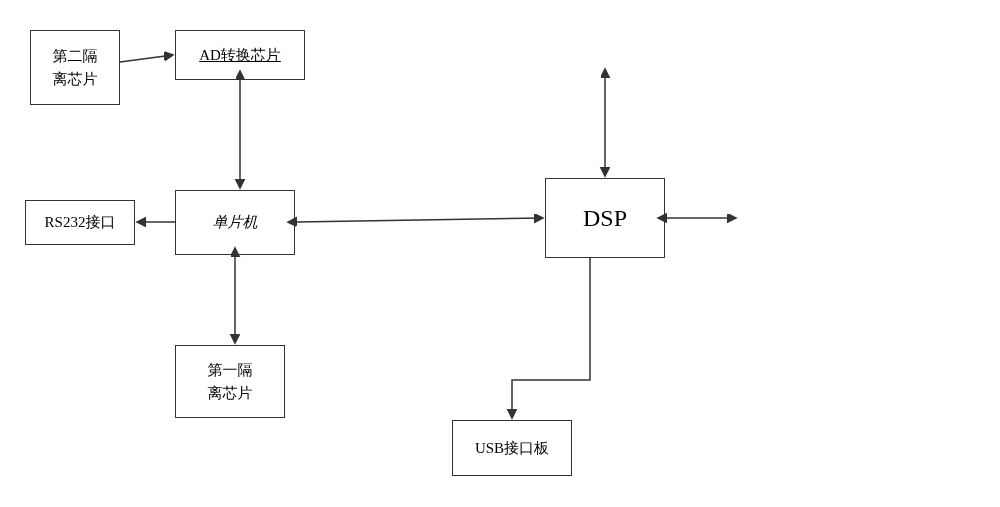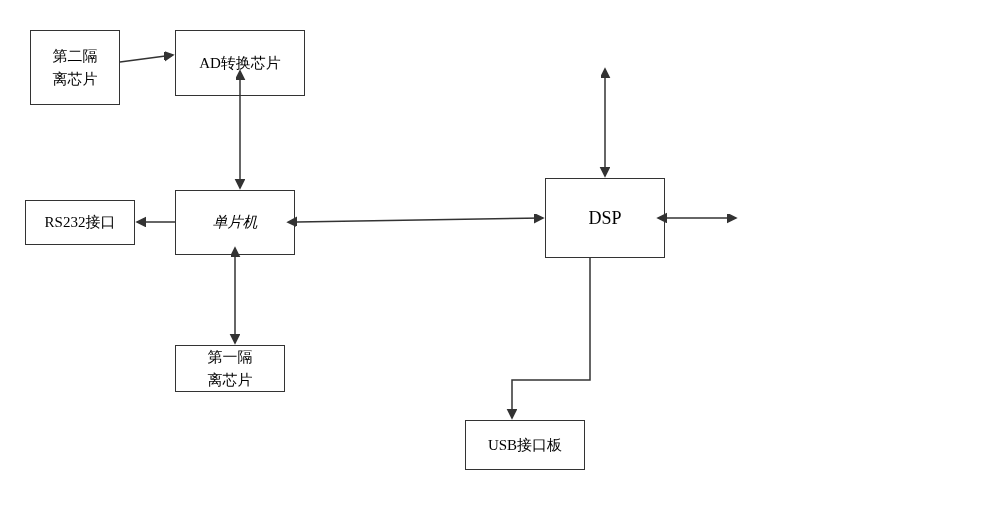--- a/index.html
+++ b/index.html
@@ -48,44 +48,44 @@
 </head>
 <body>
 
 <div class="diagram">
 
   <div class="box" style="left:30px; top:30px; width:90px; height:75px; white-space:pre-line;">
     <span>第二隔
 离芯片</span>
   </div>
 
-  <div class="box" style="left:175px; top:30px; width:130px; height:66px;">
+  <div class="box" style="left:175px; top:30px; width:130px; height:50px;text-decoration:underline;">
     <span>AD转换芯片</span>
   </div>
 
   <div class="box" style="left:175px; top:190px; width:120px; height:65px;font-style:italic;">
     <span>单片机</span>
   </div>
 
   <div class="box" style="left:25px; top:200px; width:110px; height:45px;">
     <span>RS232接口</span>
   </div>
 
-  <div class="box" style="left:175px; top:345px; width:110px; height:47px; white-space:pre-line;">
+  <div class="box" style="left:175px; top:345px; width:110px; height:73px; white-space:pre-line;">
     <span>第一隔
 离芯片</span>
   </div>
 
-  <div class="box" style="left:545px; top:178px; width:120px; height:80px; font-size:18px;">
+  <div class="box" style="left:545px; top:178px; width:120px; height:80px; font-size:24px;">
     <span>DSP</span>
   </div>
 
 
 
-  <div class="box" style="left:465px; top:420px; width:120px; height:50px;">
+  <div class="box" style="left:452px; top:420px; width:120px; height:56px;">
     <span>USB接口板</span>
   </div>
 
   <svg class="arrows">
     <defs>
       <marker id="arrow-end" markerWidth="8" markerHeight="8" refX="6" refY="3" orient="auto">
         <polygon points="0 0, 6 3, 0 6" fill="#333"></polygon>
       </marker>
       <marker id="arrow-start" markerWidth="8" markerHeight="8" refX="0" refY="3" orient="auto-start-reverse">
         <polygon points="0 0, 6 3, 0 6" fill="#333"></polygon>

